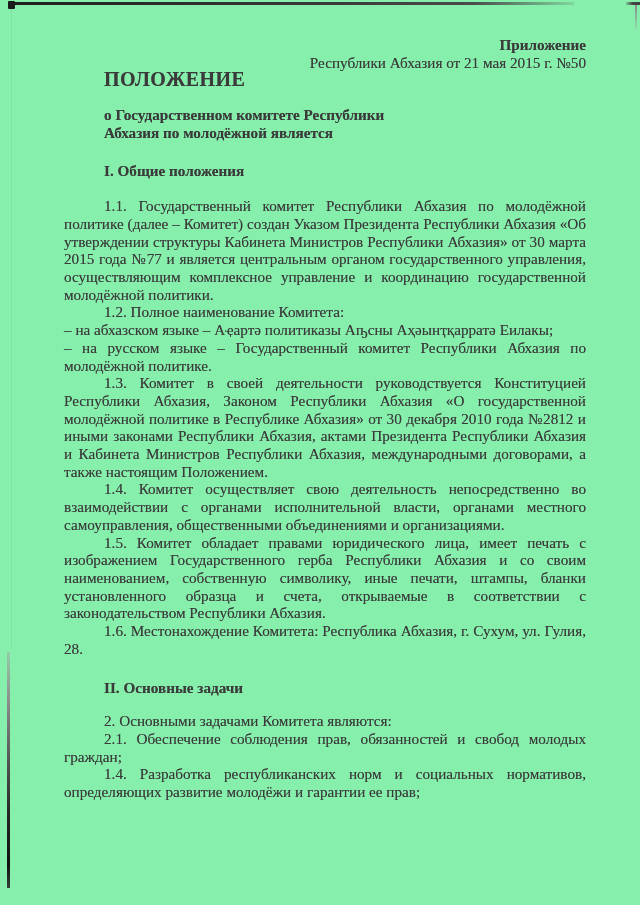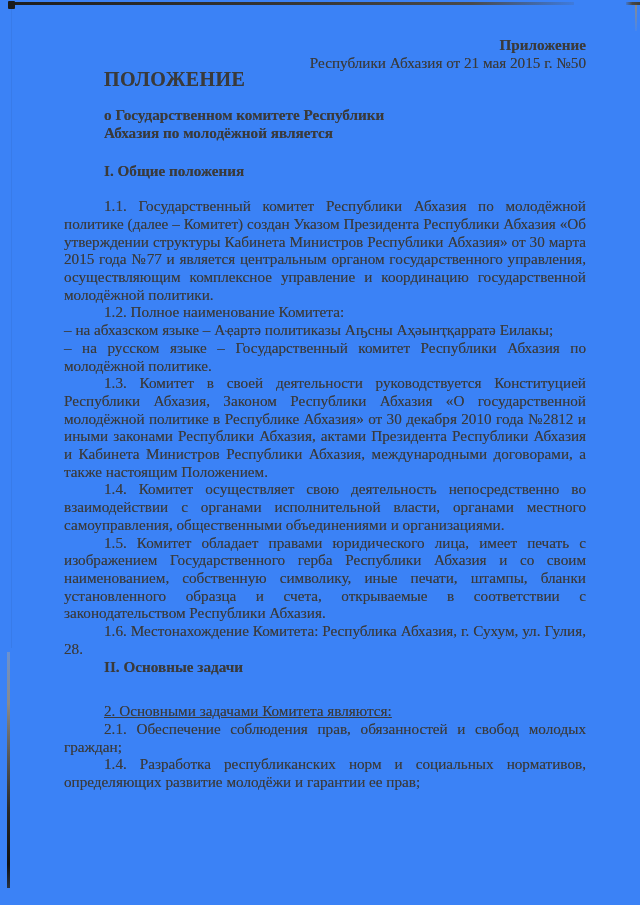--- a/index.html
+++ b/index.html
@@ -4,21 +4,21 @@
 <style>
   html, body {
     margin: 0;
     padding: 0;
     background: #ffffff;
   }
   .page {
     position: relative;
     width: 640px;
     height: 905px;
-    background: #3b82f6;
+    background: #86efac;
     overflow: hidden;
     font-family: "Liberation Serif", "DejaVu Serif", serif;
     color: #3a3a3a;
   }
 
   
   .art-top-line {
     position: absolute;
     left: 8px; top: 2px;
     width: 566px; height: 3px;
@@ -89,25 +89,25 @@
     padding-left: 40px;
     text-align: center;
     font-weight: bold;
   }
   .sec-heading {
     font-weight: bold;
     text-indent: 40px;
     text-align: left !important;
   }
   #sec1-heading { margin-top: 20px; }
-  #sec2-heading { }
+  #sec2-heading { margin-top: 21px; }
   .indent { text-indent: 40px; }
   .hang { margin-left: 13px; }
   #p1-1 { margin-top: 18px; }
-  #p2-intro { margin-top: 27px; text-decoration: underline; }
+  #p2-intro { margin-top: 16px; }
 </style>
 </head>
 <body>
 
 <div class="page">
 
   <div class="art-top-line"></div>
   <div class="art-corner-blob"></div>
   <div class="art-topright-line"></div>
   <div class="art-right-stub"></div>

